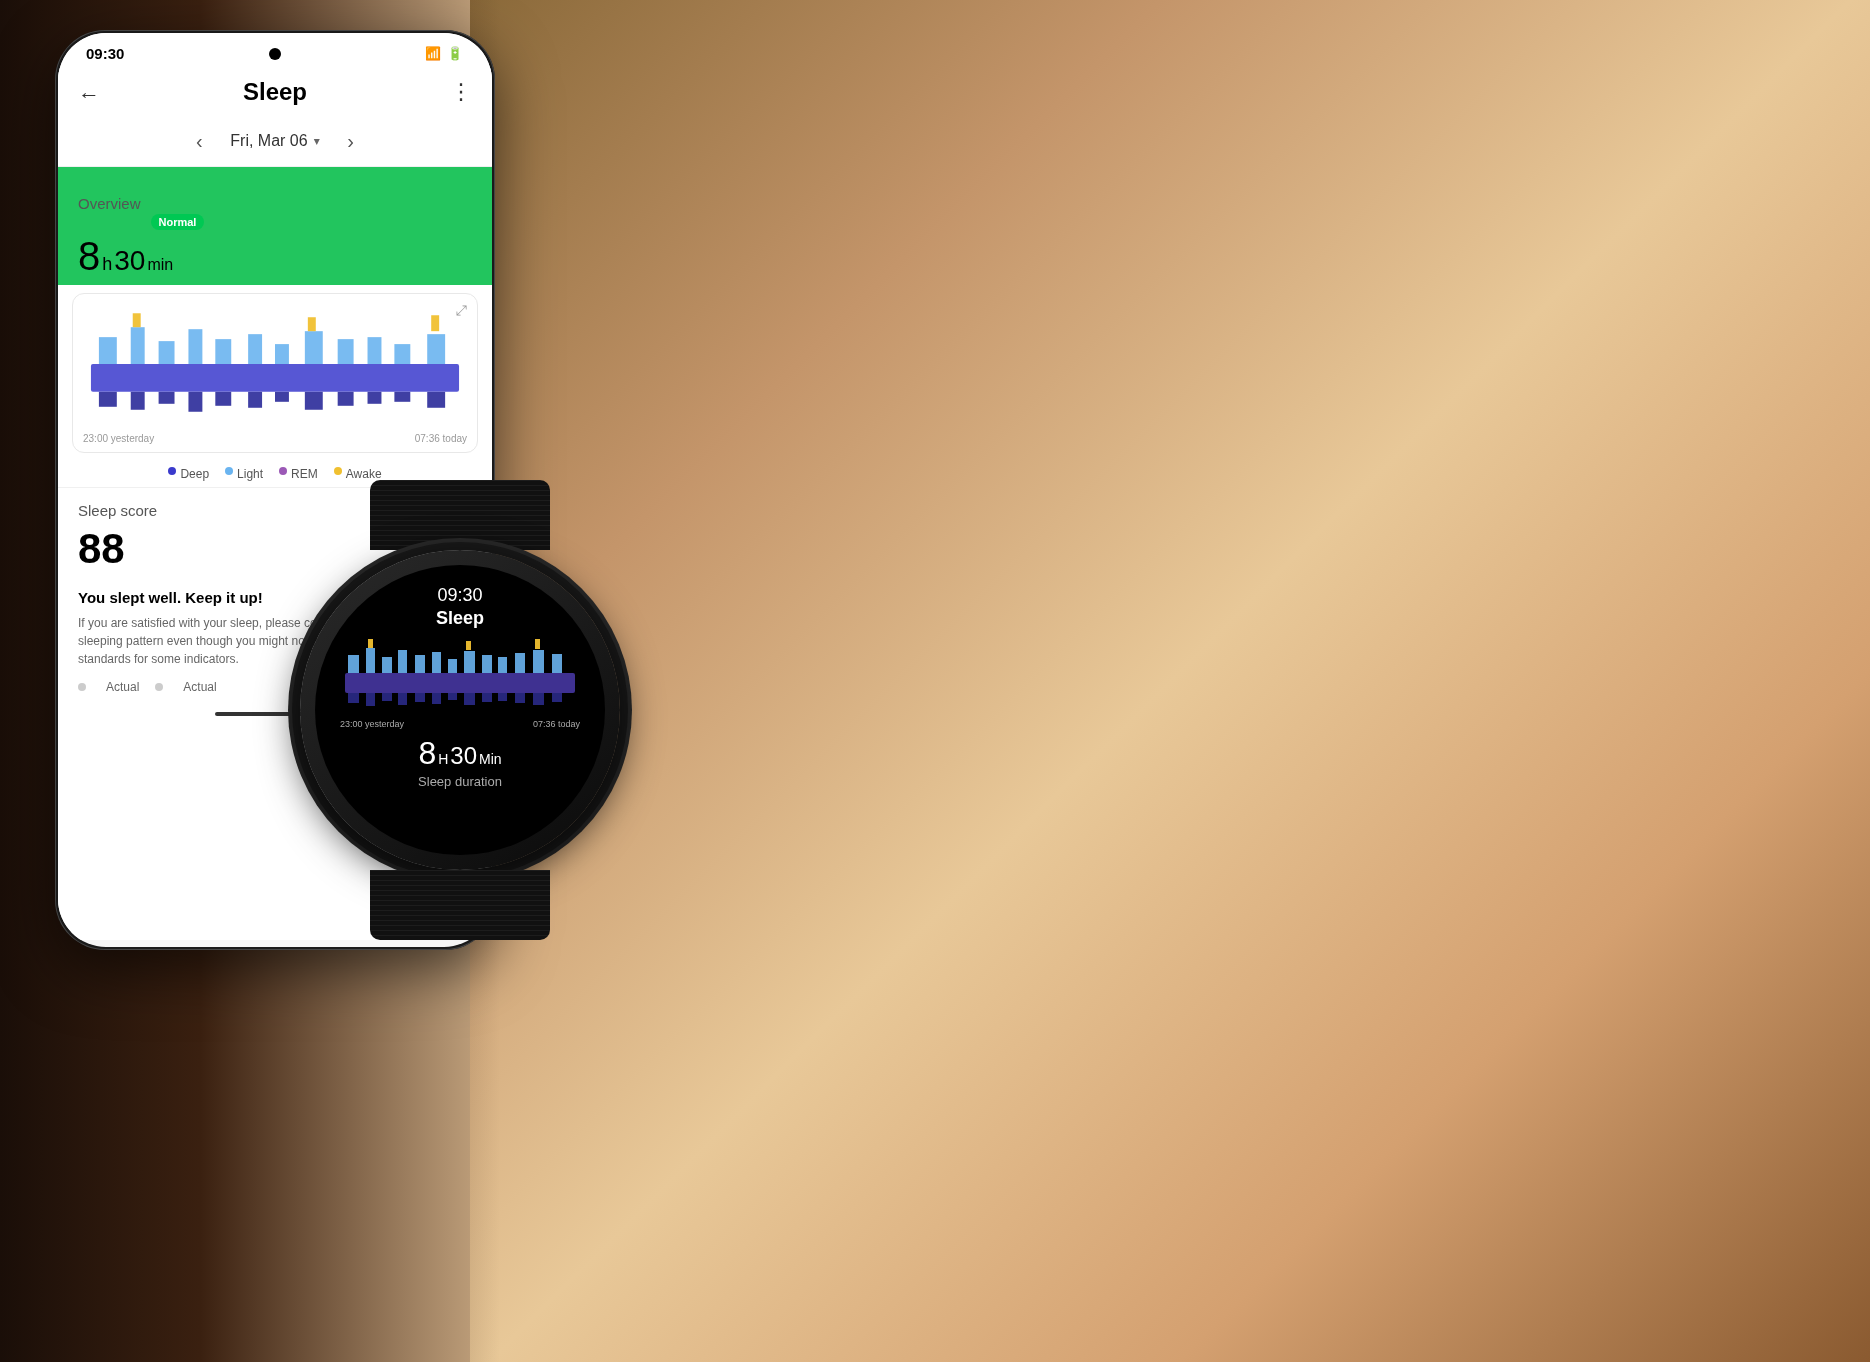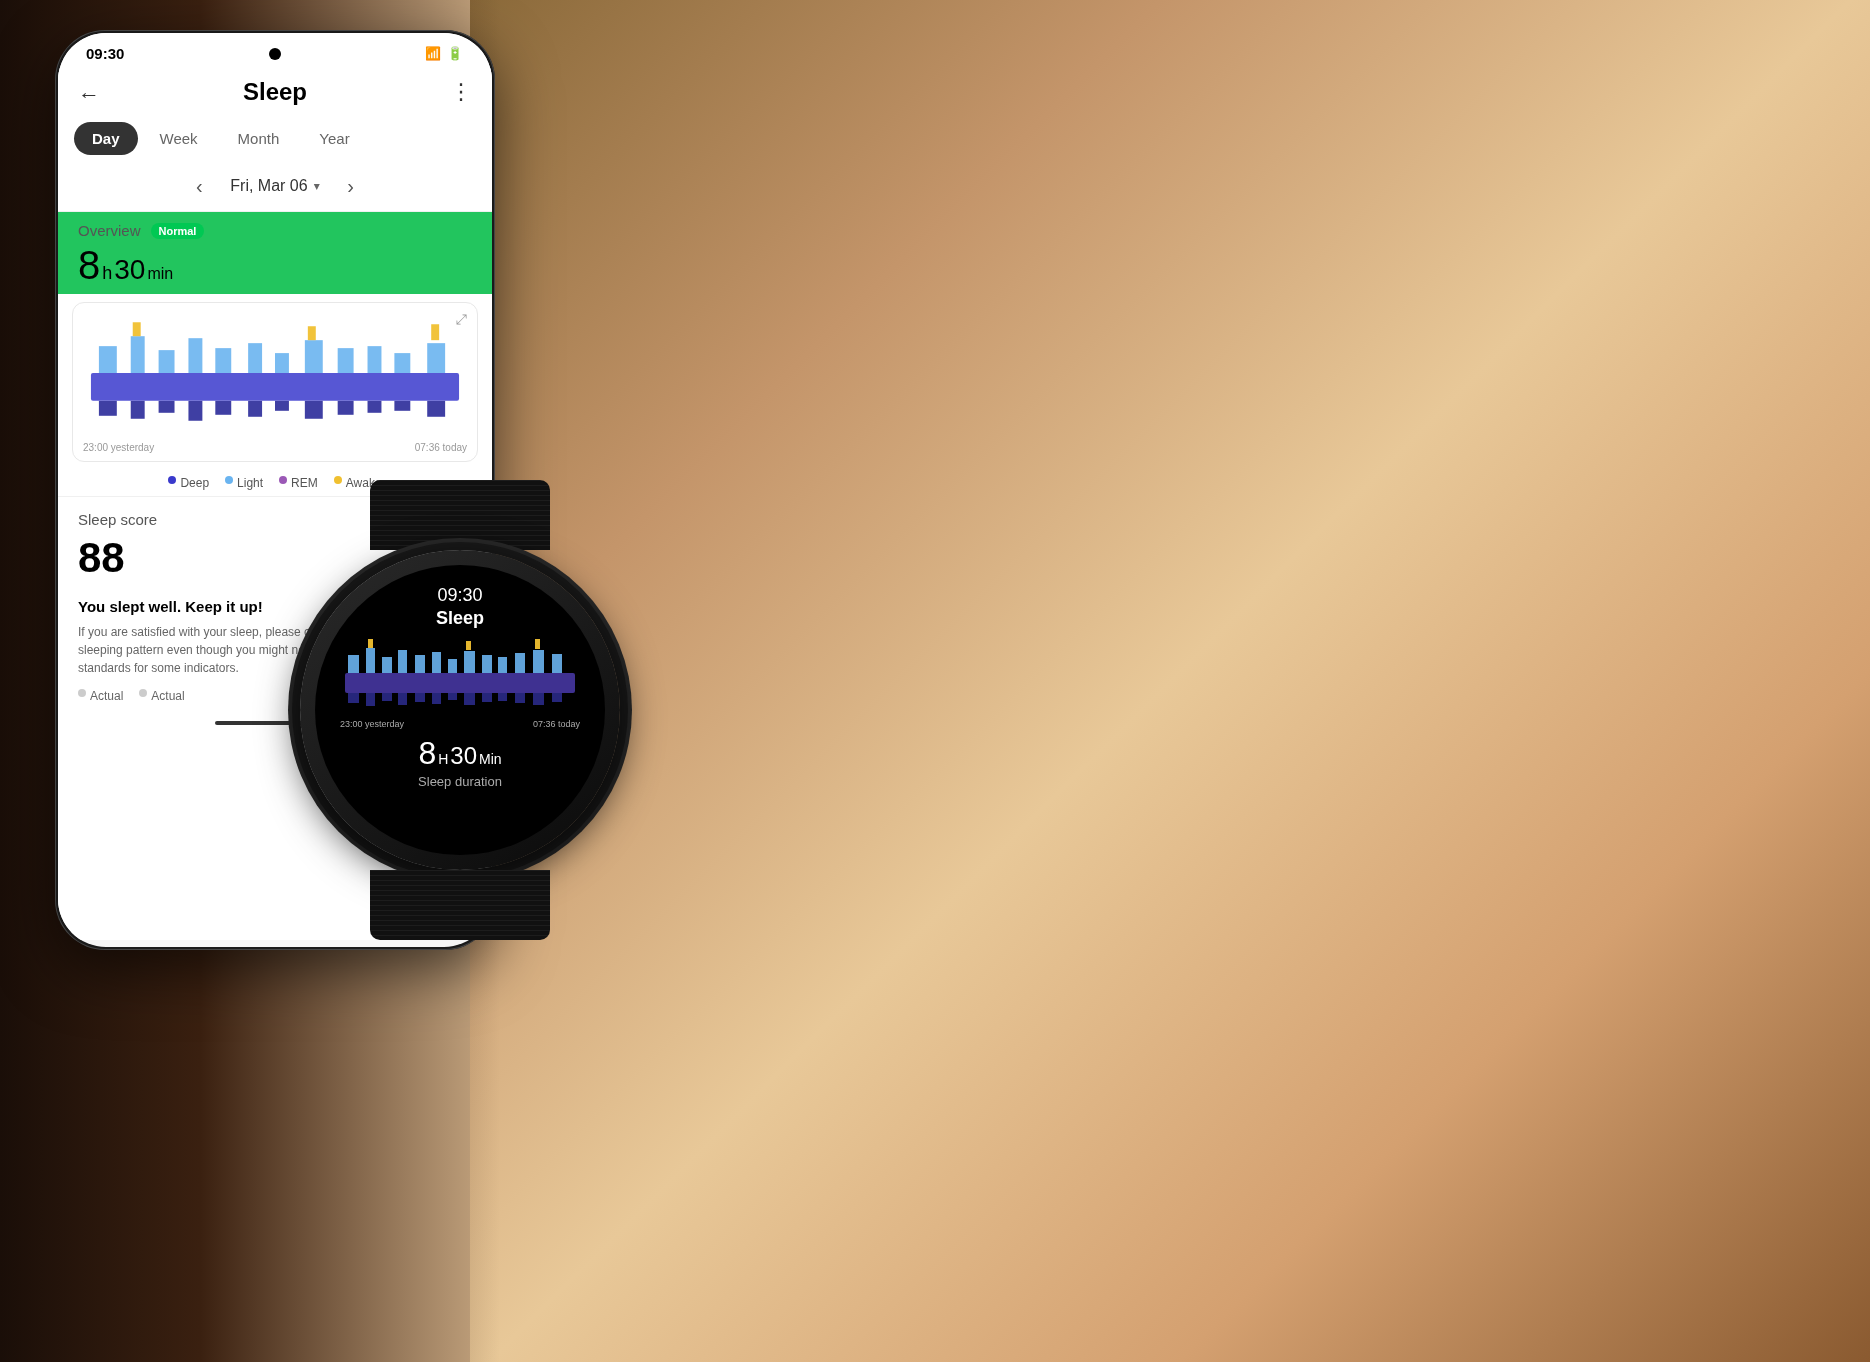--- a/index.html
+++ b/index.html
@@ -180,20 +180,21 @@
       font-weight: 500;
     }
 
     .normal-badge {
       background: #00c853;
       color: #fff;
       font-size: 11px;
       padding: 2px 8px;
       border-radius: 10px;
       font-weight: 600;
+      margin-top: 37px;
     }
 
     .sleep-duration {
       display: flex;
       align-items: baseline;
       gap: 2px;
     }
 
     .sleep-hours {
       font-size: 40px;
@@ -316,21 +317,22 @@
       margin-bottom: 12px;
     }
 
     .score-legend {
       display: flex;
       gap: 16px;
     }
 
     .score-legend-item {
       display: flex;
-      gap: 4px;
+      align-items: center;
+      gap: 20px;
       font-size: 12px;
       color: #666;
     }
 
     .score-legend-dot {
       width: 8px;
       height: 8px;
       border-radius: 50%;
       background: #ccc;
     }
@@ -504,26 +506,20 @@
       </div>
 
       <div class="phone-content">
 
         <div class="app-header">
           <span class="back-btn">←</span>
           <span class="app-title">Sleep</span>
           <span class="menu-dots">⋮</span>
         </div>
 
-        <div class="tab-bar">
-          <div class="tab-item active">Day</div>
-          <div class="tab-item">Week</div>
-          <div class="tab-item">Month</div>
-          <div class="tab-item">Year</div>
-        </div>
 
         <div class="date-nav">
           <span class="date-arrow">‹</span>
           <div class="date-text">
             <span>Fri, Mar 06</span>
             <span class="date-dropdown">▾</span>
           </div>
           <span class="date-arrow">›</span>
         </div>
 

